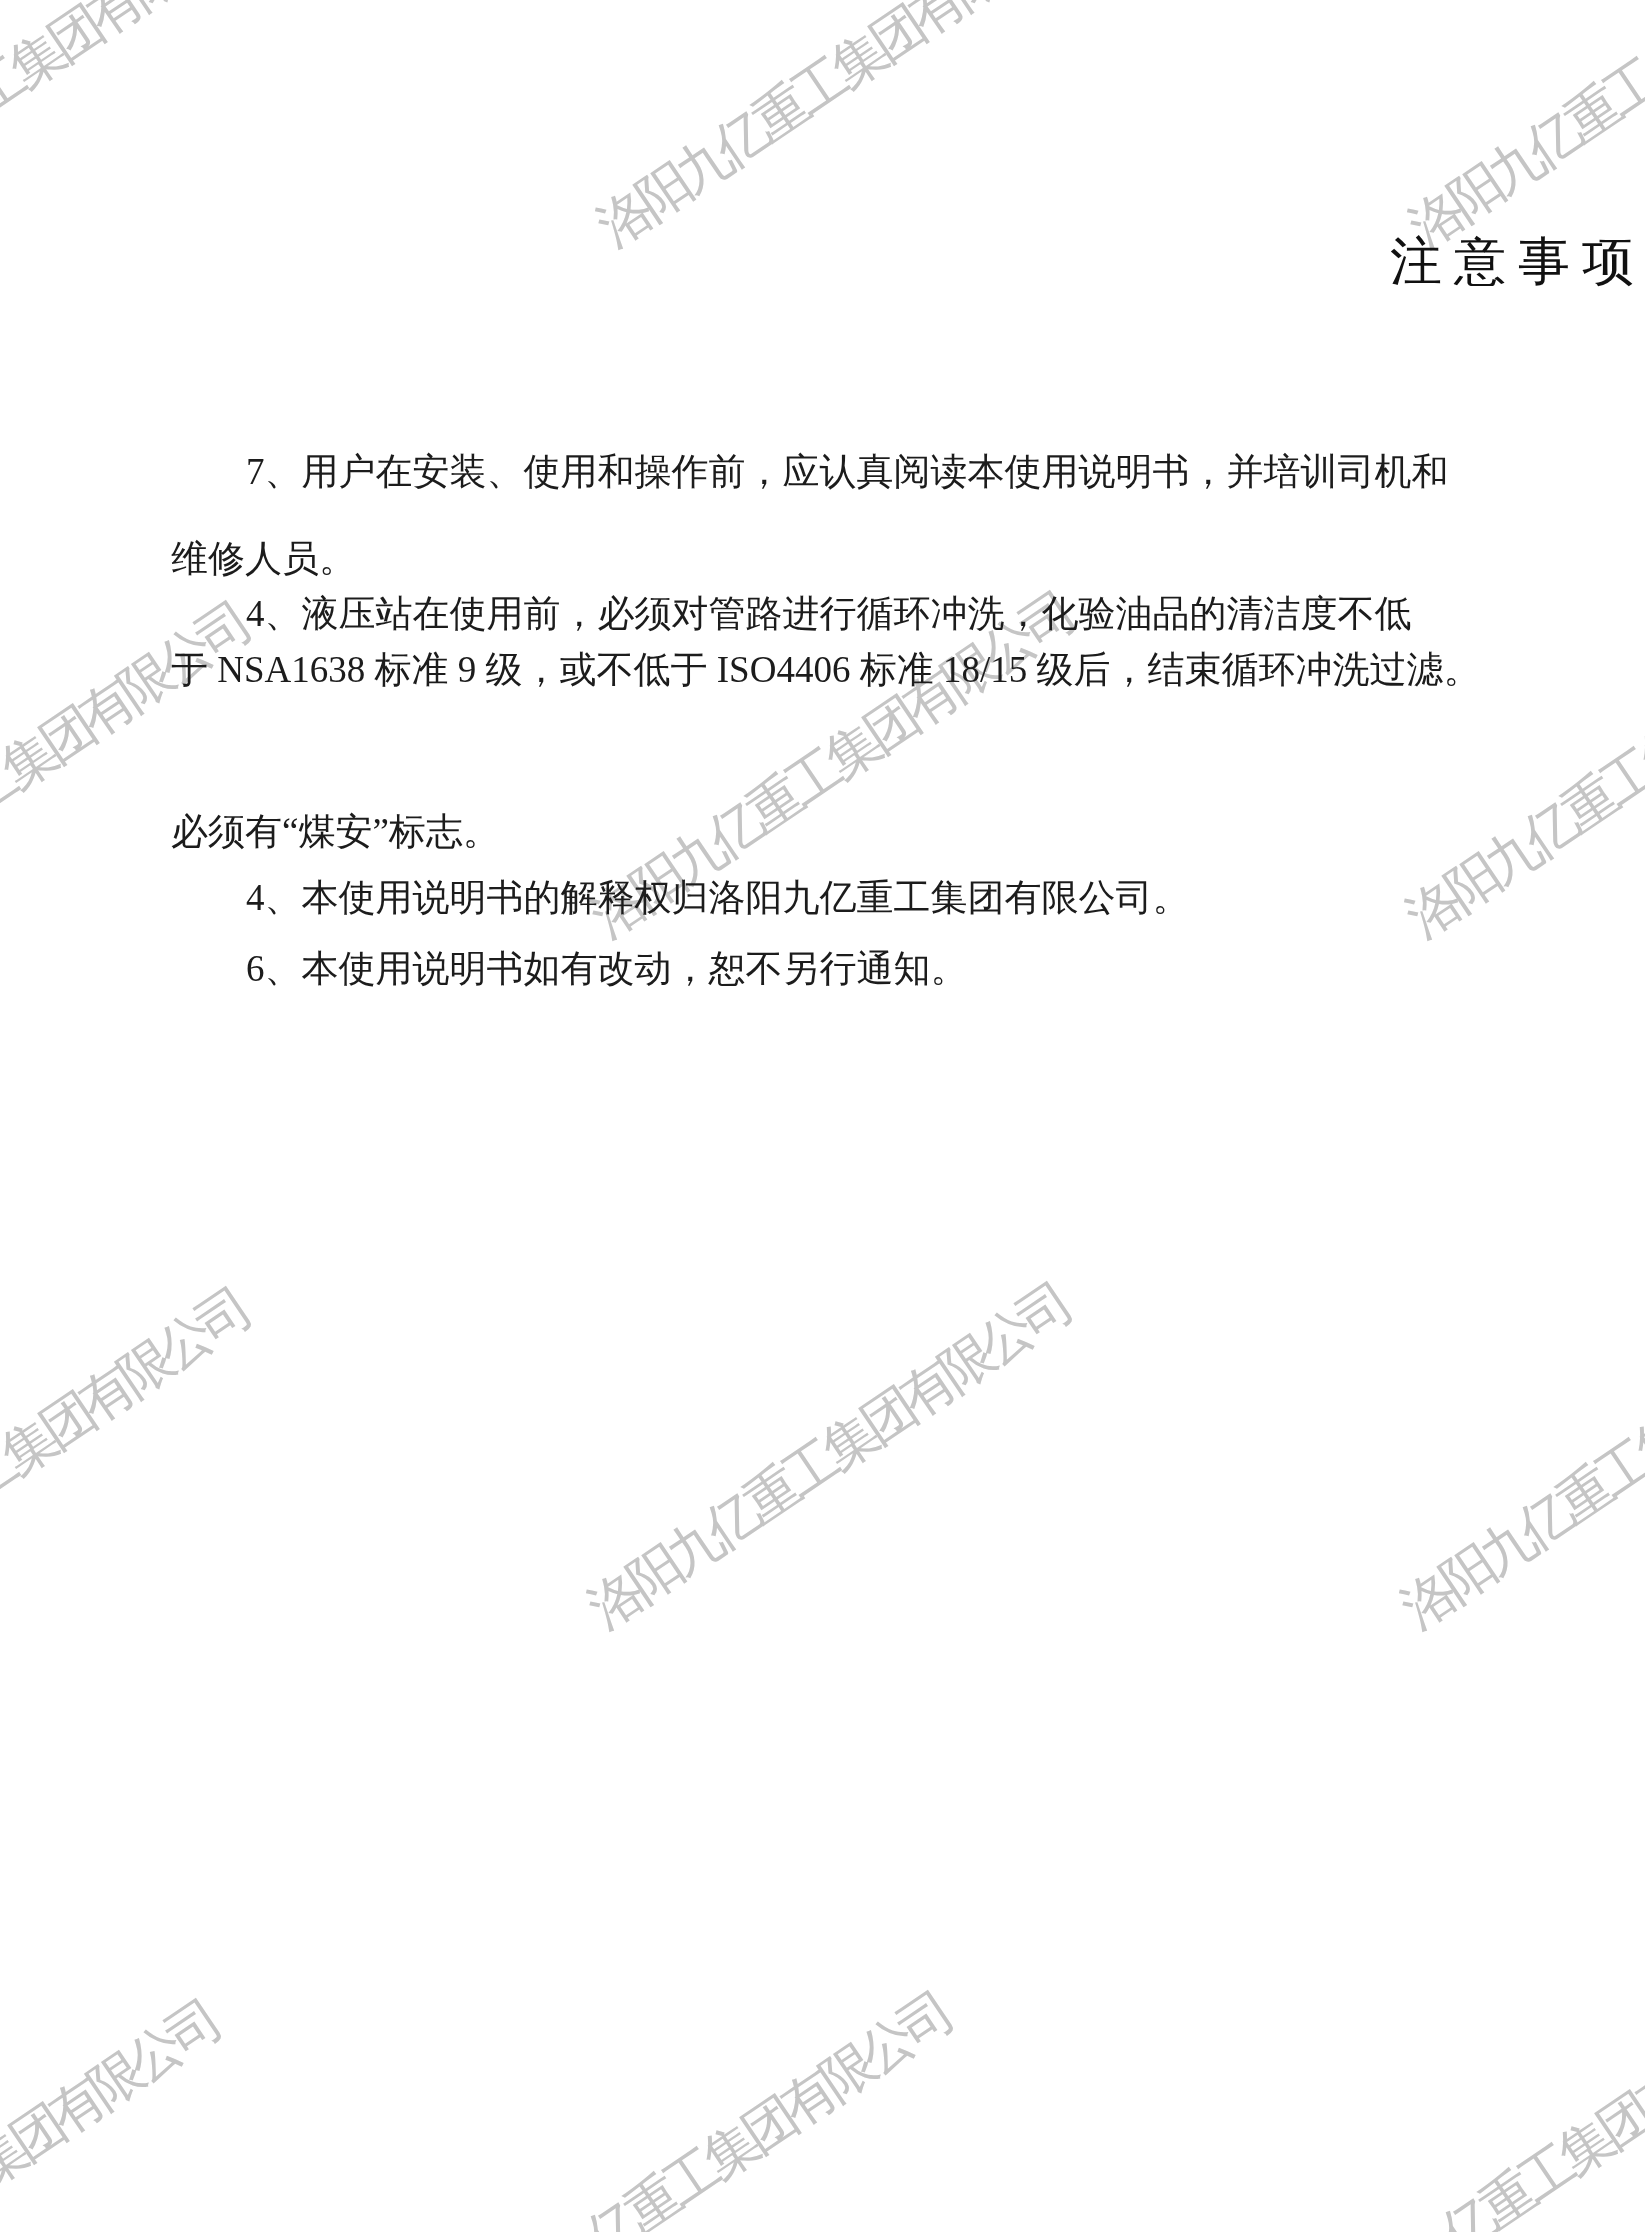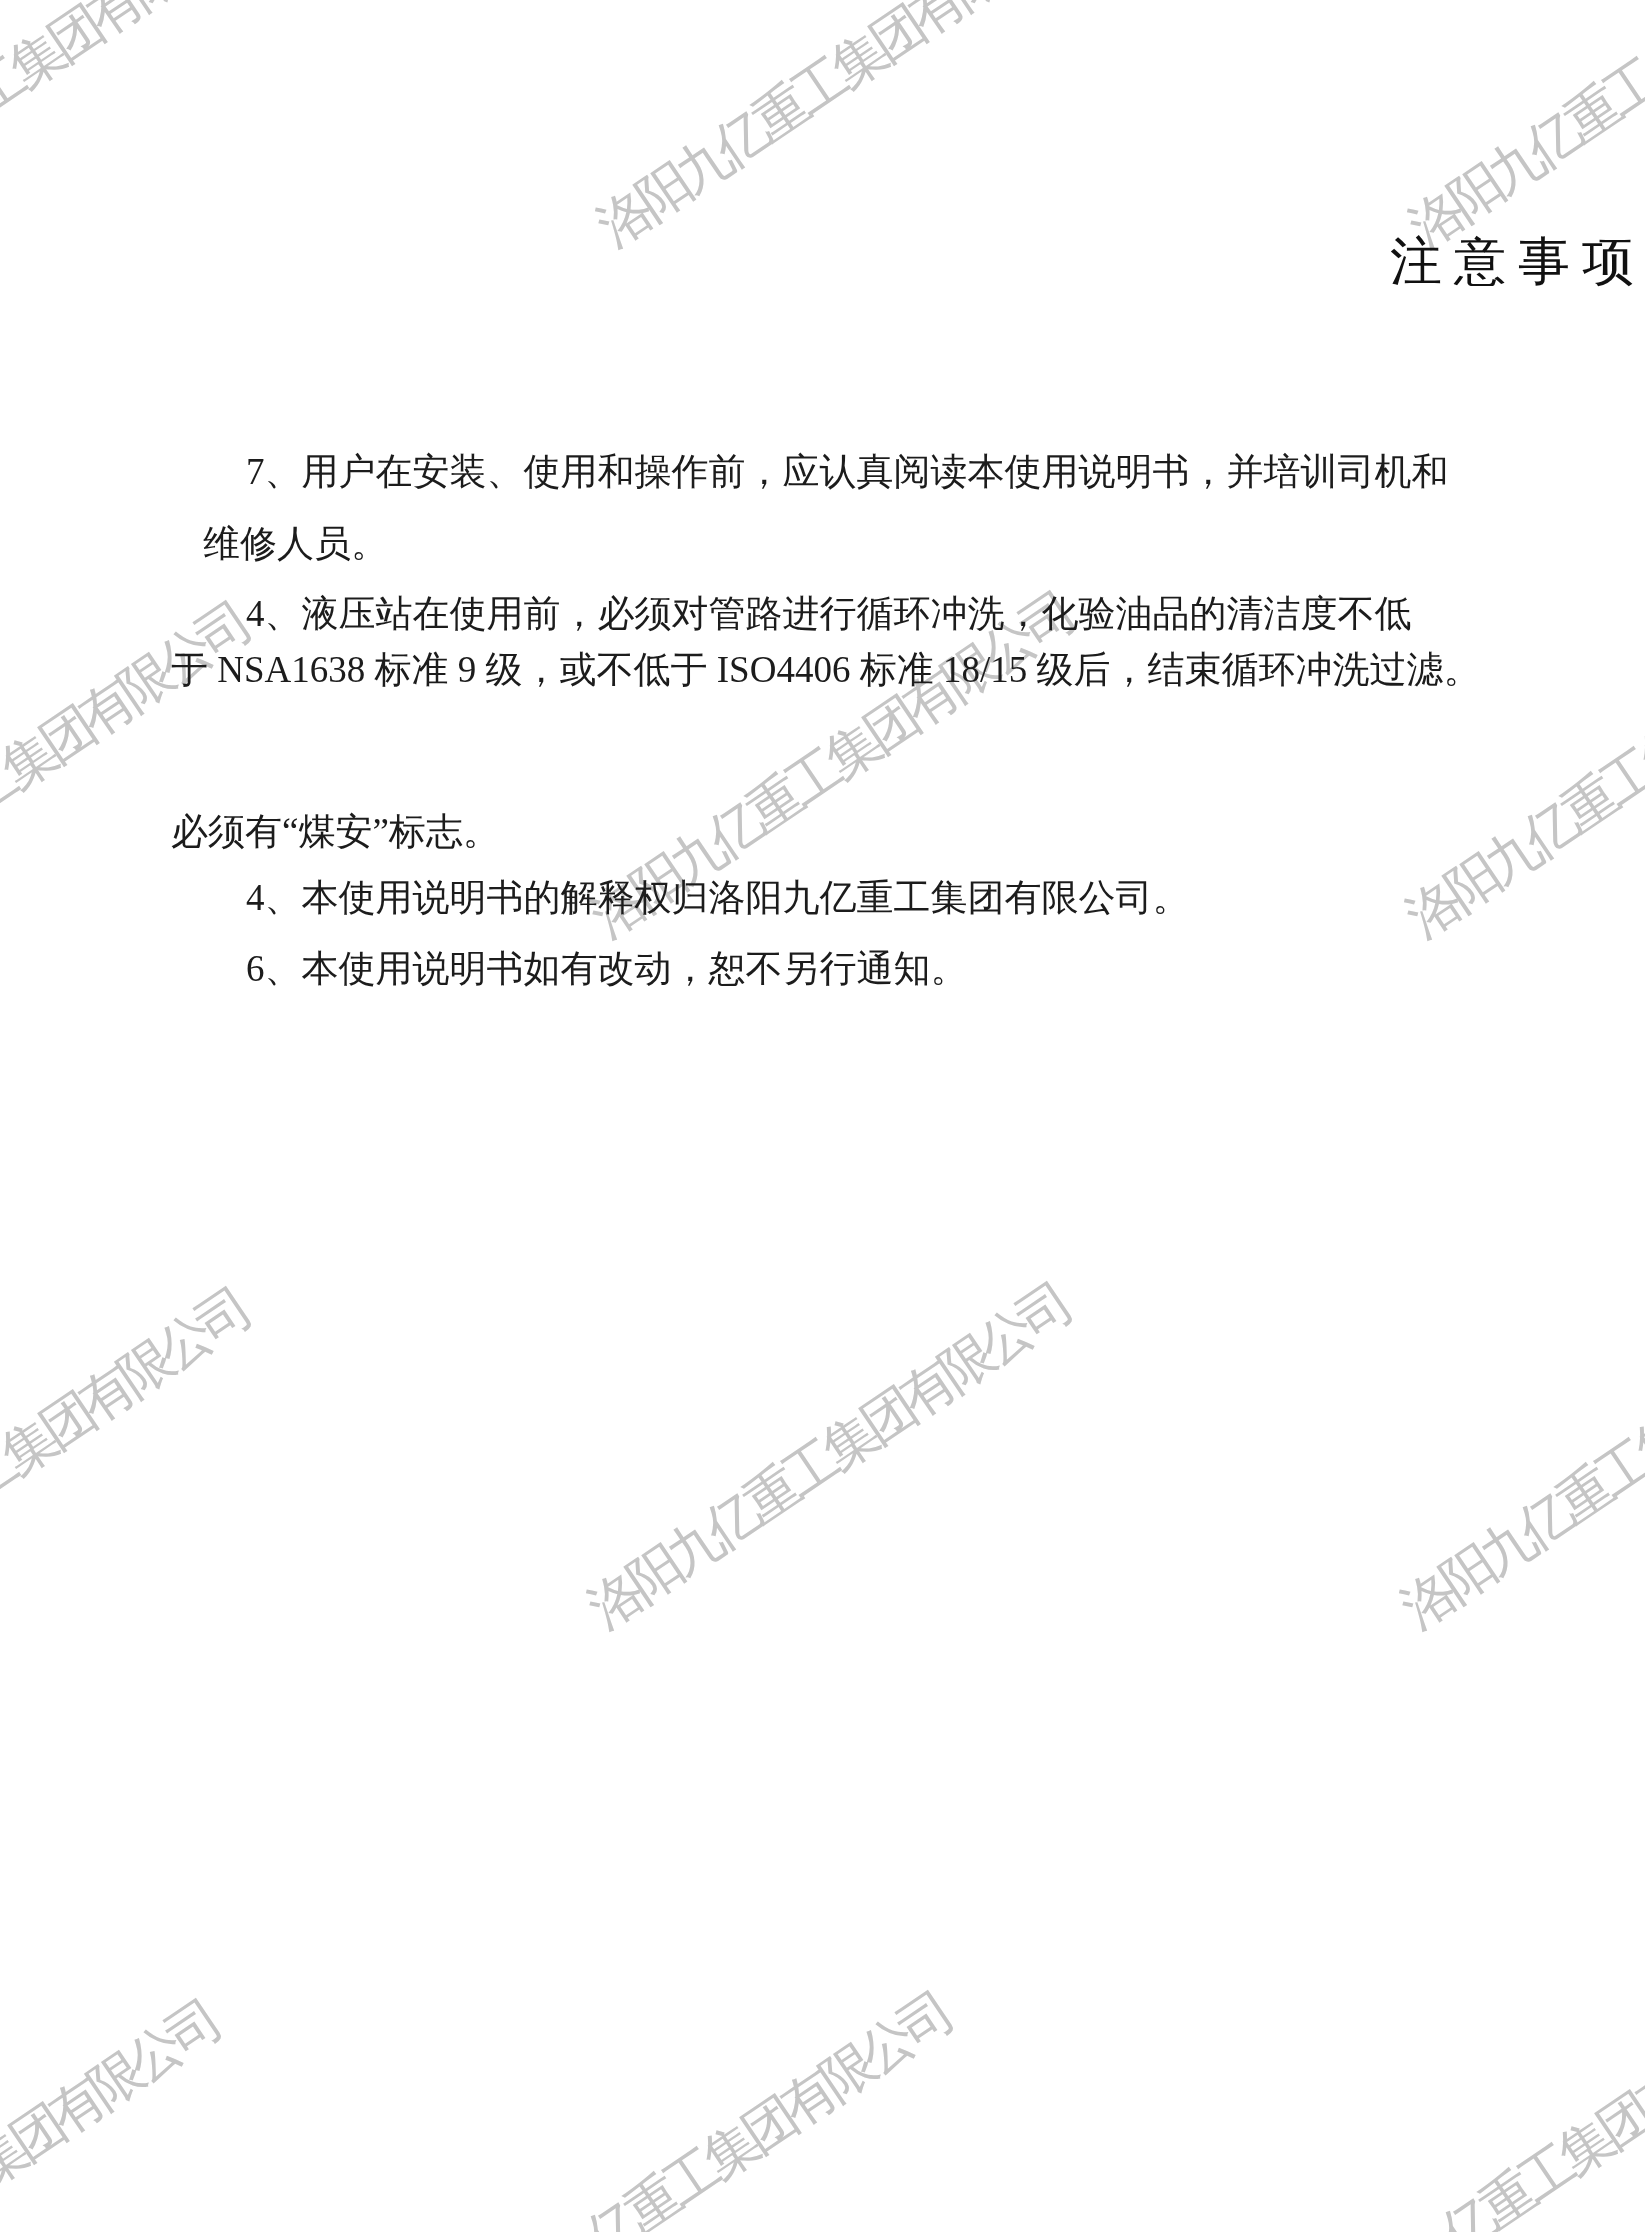--- a/index.html
+++ b/index.html
@@ -50,21 +50,21 @@
   }
   .line {
     position: absolute;
     z-index: 2;
     white-space: nowrap;
     font-size: 37px;
     color: #1c1c1c;
     line-height: 48px;
   }
   .l1 { left: 246px; top: 448px; }
-  .l2 { left: 171px; top: 520px; margin-left: 32px; }
+  .l2 { left: 171px; top: 535px; }
   .l3 { left: 246px; top: 590px; }
   .l4 { left: 171px; top: 646px; }
   .l5 { left: 246px; top: 735px; }
   .l6 { left: 171px; top: 808px; }
   .l7 { left: 246px; top: 874px; }
   .l8 { left: 246px; top: 945px; }
 </style>
 </head>
 <body>
 

